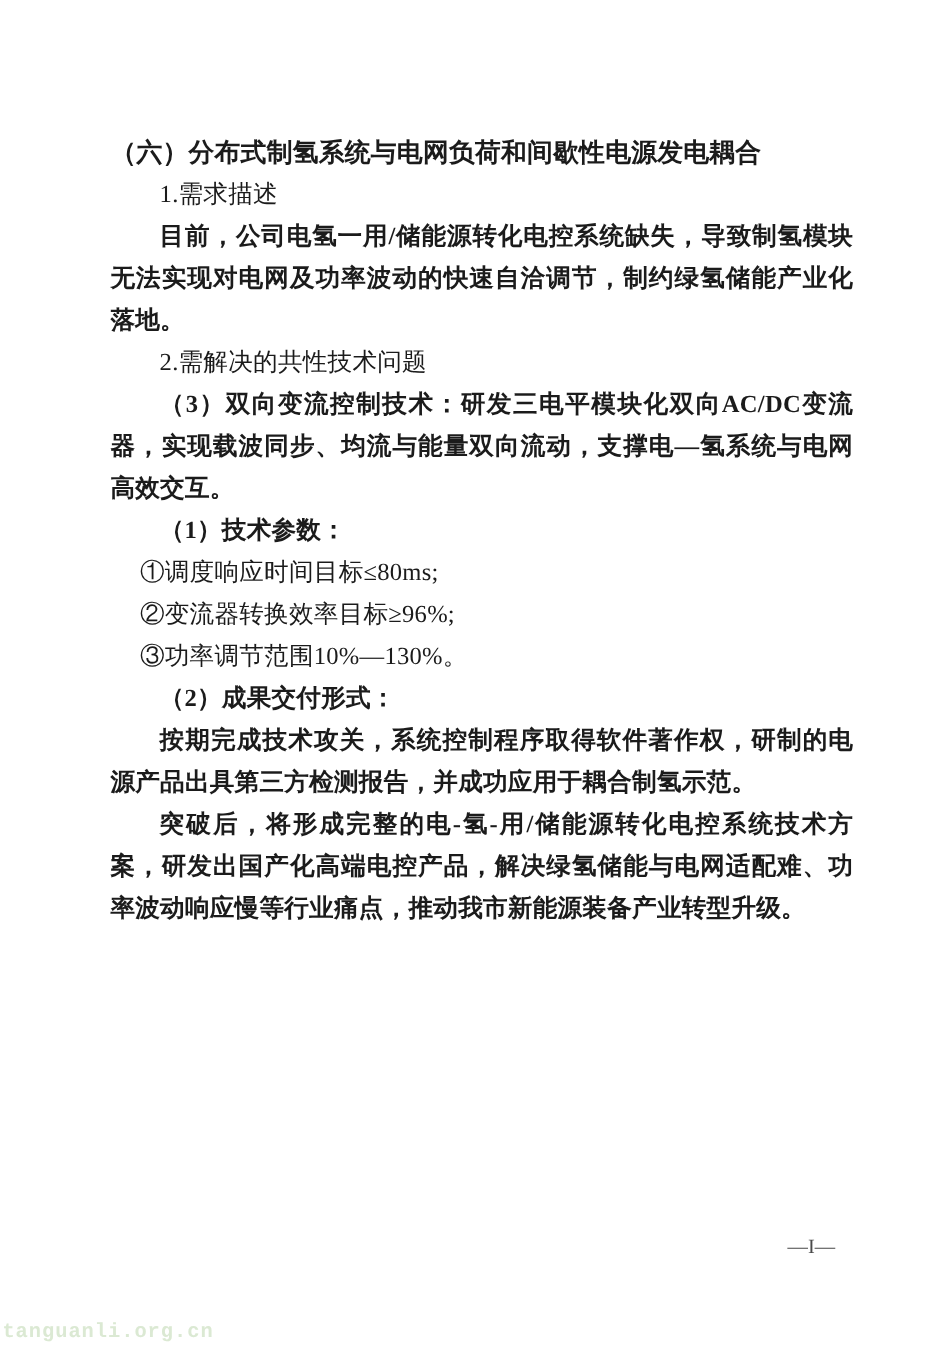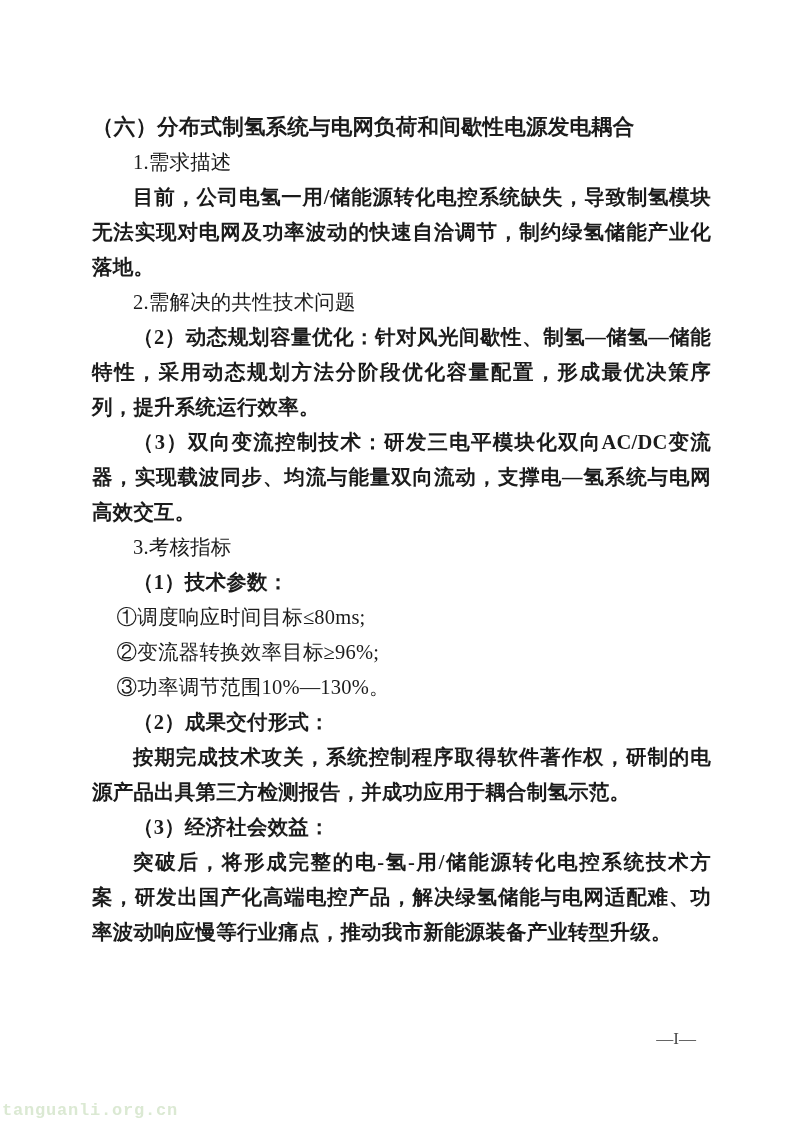--- a/index.html
+++ b/index.html
@@ -67,30 +67,27 @@
 </head>
 <body>
 
 <div class="page">
 
   <div class="content">
     <div class="block heading">（六）分布式制氢系统与电网负荷和间歇性电源发电耦合</div>
     <div class="block sub">1.需求描述</div>
     <div class="block para">目前，公司电氢一用/储能源转化电控系统缺失，导致制氢模块无法实现对电网及功率波动的快速自洽调节，制约绿氢储能产业化落地。</div>
     <div class="block sub">2.需解决的共性技术问题</div>
-    <div class="block para">（2）动态规划容量优化：针对风光间歇性、制氢—储氢—储能特性，采用动态规划方法分阶段优化容量配置，形成最优决策序列，提升系统运行效率。</div>
     <div class="block para">（3）双向变流控制技术：研发三电平模块化双向AC/DC变流器，实现载波同步、均流与能量双向流动，支撑电—氢系统与电网高效交互。</div>
-    <div class="block sub">3.考核指标</div>
     <div class="block para">（1）技术参数：</div>
     <div class="block circ">①调度响应时间目标≤80ms;</div>
     <div class="block circ">②变流器转换效率目标≥96%;</div>
     <div class="block circ">③功率调节范围10%—130%。</div>
     <div class="block para">（2）成果交付形式：</div>
     <div class="block para">按期完成技术攻关，系统控制程序取得软件著作权，研制的电源产品出具第三方检测报告，并成功应用于耦合制氢示范。</div>
-    <div class="block para">（3）经济社会效益：</div>
     <div class="block para">突破后，将形成完整的电-氢-用/储能源转化电控系统技术方案，研发出国产化高端电控产品，解决绿氢储能与电网适配难、功率波动响应慢等行业痛点，推动我市新能源装备产业转型升级。</div>
   </div>
 
   <div class="pageno">—I—</div>
 
   <div class="watermark">tanguanli.org.cn</div>
 
 </div>
 
 </body></html>

